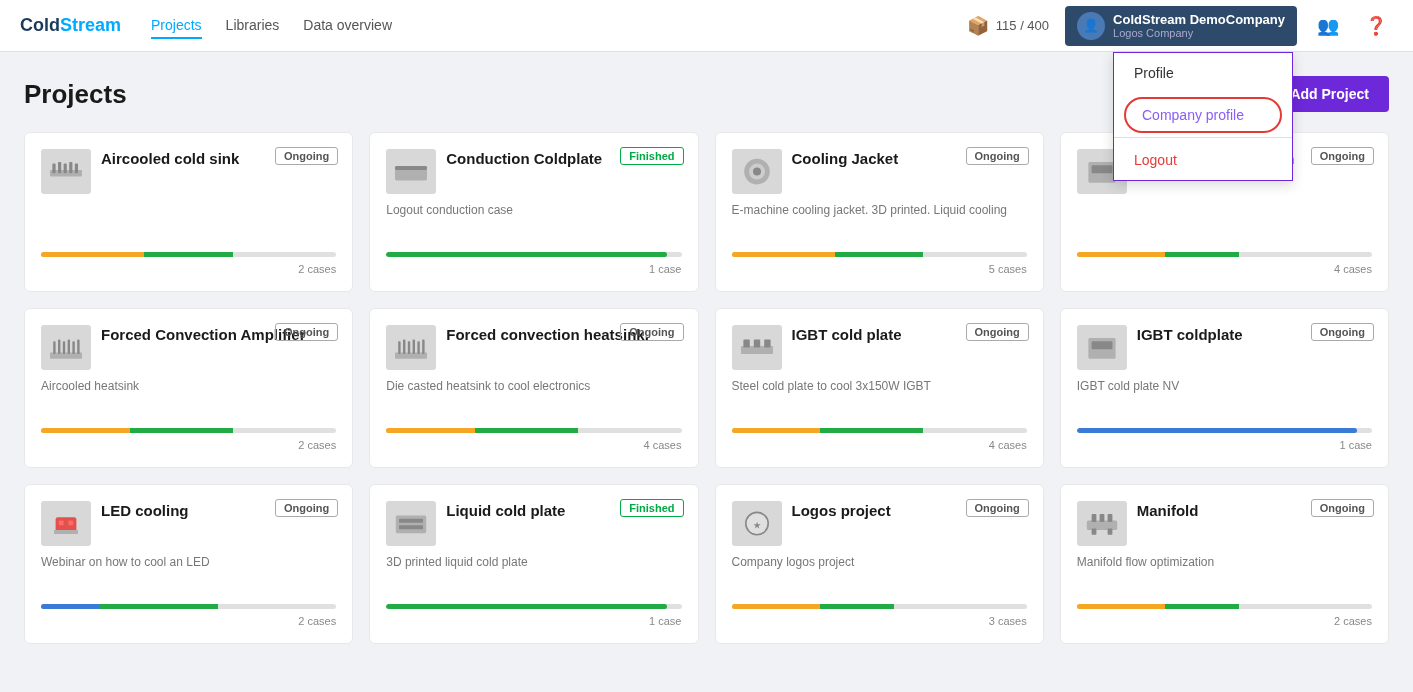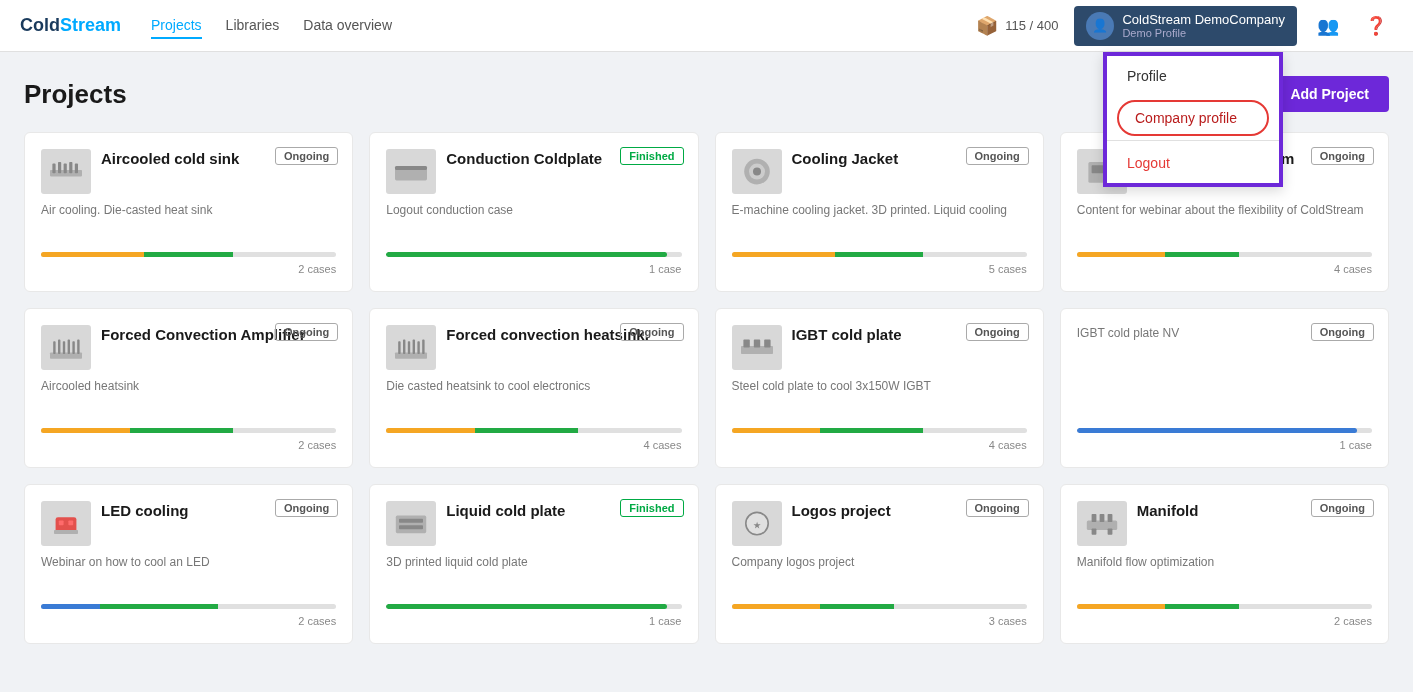--- a/index.html
+++ b/index.html
@@ -60,52 +60,52 @@
       position: relative;
     }
     .user-avatar {
       width: 28px; height: 28px;
       background: #4a7ab5;
       border-radius: 50%;
       display: flex; align-items: center; justify-content: center;
       font-size: 13px; color: #fff;
     }
     .user-info { text-align: left; }
-    .user-name { font-size: 13px; font-weight: 400; }
+    .user-name { font-size: 13px; font-weight: 700; }
     .user-company { font-size: 11px; color: #aac; }
     .nav-icon-btn {
       background: none; border: none;
       font-size: 18px; color: #555; cursor: pointer;
       width: 32px; height: 32px;
       display: flex; align-items: center; justify-content: center;
     }
 
     
     .dropdown-menu {
       position: absolute;
       top: 52px;
-      right: 130px;
+      right: 120px;
       background: #fff;
-      border: 4px solid #6d28d9;
+      border: 1px solid #6d28d9;
       box-shadow: 0 4px 12px rgba(0,0,0,0.15);
       min-width: 180px;
       z-index: 200;
     }
     .dropdown-item {
       padding: 12px 20px;
       font-size: 14px;
       color: #333;
       cursor: pointer;
     }
     .dropdown-item.company-profile {
       border: 2.5px solid #e53935;
       border-radius: 20px;
       margin: 4px 10px;
       padding: 8px 16px;
-      color: #b91c1c;
+      color: #8b5cf6;
     }
     .dropdown-item.logout { color: #e53935; padding: 12px 20px; }
     .dropdown-divider { height: 1px; background: #e0e0e0; margin: 2px 0; }
 
     
     .main { padding: 24px 24px; }
     .page-header {
       display: flex;
       align-items: center;
       justify-content: space-between;
@@ -213,21 +213,21 @@
   </div>
   <div class="nav-right">
     <div class="nav-storage">
       <span class="storage-icon">📦</span>
       <span>115 / 400</span>
     </div>
     <div class="user-menu-trigger">
       <div class="user-avatar">👤</div>
       <div class="user-info">
         <div class="user-name">ColdStream DemoCompany</div>
-        <div class="user-company">Demo Profile</div>
+        <div class="user-company">Logos Company</div>
       </div>
     </div>
     <button class="nav-icon-btn">👥</button>
     <button class="nav-icon-btn">❓</button>
   </div>
 
   <div class="dropdown-menu">
     <div class="dropdown-item">Profile</div>
     <div class="dropdown-item company-profile">Company profile</div>
     <div class="dropdown-divider"></div>
@@ -253,21 +253,20 @@
         <rect x="15" y="10" width="4" height="14" rx="1" fill="#888"></rect>
         <rect x="22" y="12" width="4" height="12" rx="1" fill="#888"></rect>
         <rect x="29" y="10" width="4" height="14" rx="1" fill="#888"></rect>
         <rect x="36" y="12" width="4" height="12" rx="1" fill="#888"></rect>
       </svg>
           </div>
       <div class="card-title-area">
         <div class="card-title">Aircooled cold sink</div>
       </div>
     </div>
-    <div class="card-desc">Air cooling. Die-casted heat sink</div>
     <div class="card-footer">
 
       <div class="dual-progress">
         <div class="seg1" style="width:35%;background:#f5a623;"></div>
         <div class="seg2" style="left:35%;width:30%;background:#22aa44;"></div>
       </div>
       <div class="cases-count">2 cases</div>
     </div>
   </div>
       <div class="project-card">
@@ -322,21 +321,20 @@
       <div class="card-thumb">
             <svg viewBox="0 0 50 45" fill="none">
         <rect x="8" y="10" width="34" height="26" rx="2" fill="#b0b0b0"></rect>
         <rect x="12" y="14" width="26" height="10" rx="1" fill="#888"></rect>
       </svg>
           </div>
       <div class="card-title-area">
         <div class="card-title">Flexibility ColdStream</div>
       </div>
     </div>
-    <div class="card-desc">Content for webinar about the flexibility of ColdStream</div>
     <div class="card-footer">
 
       <div class="dual-progress">
         <div class="seg1" style="width:30%;background:#f5a623;"></div>
         <div class="seg2" style="left:30%;width:25%;background:#22aa44;"></div>
       </div>
       <div class="cases-count">4 cases</div>
     </div>
   </div>
       <div class="project-card">
@@ -415,20 +413,31 @@
 
       <div class="dual-progress">
         <div class="seg1" style="width:30%;background:#f5a623;"></div>
         <div class="seg2" style="left:30%;width:35%;background:#22aa44;"></div>
       </div>
       <div class="cases-count">4 cases</div>
     </div>
   </div>
       <div class="project-card">
     <span class="status-badge status-ongoing">Ongoing</span>
+    <div class="card-header">
+      <div class="card-thumb">
+            <svg viewBox="0 0 50 45" fill="none">
+        <rect x="8" y="10" width="34" height="26" rx="2" fill="#b0b0b0"></rect>
+        <rect x="12" y="14" width="26" height="10" rx="1" fill="#888"></rect>
+      </svg>
+          </div>
+      <div class="card-title-area">
+        <div class="card-title">IGBT coldplate</div>
+      </div>
+    </div>
     <div class="card-desc">IGBT cold plate NV</div>
     <div class="card-footer">
 
       <div class="progress-bar-bg">
         <div class="progress-bar-fill" style="width:95%;background:#3a7bd5;"></div>
       </div>
       <div class="cases-count">1 case</div>
     </div>
   </div>
       <div class="project-card">

